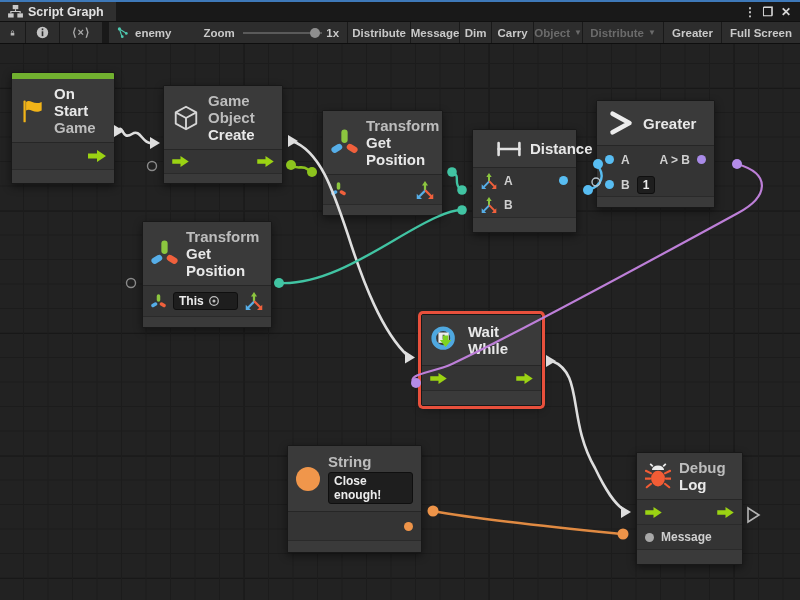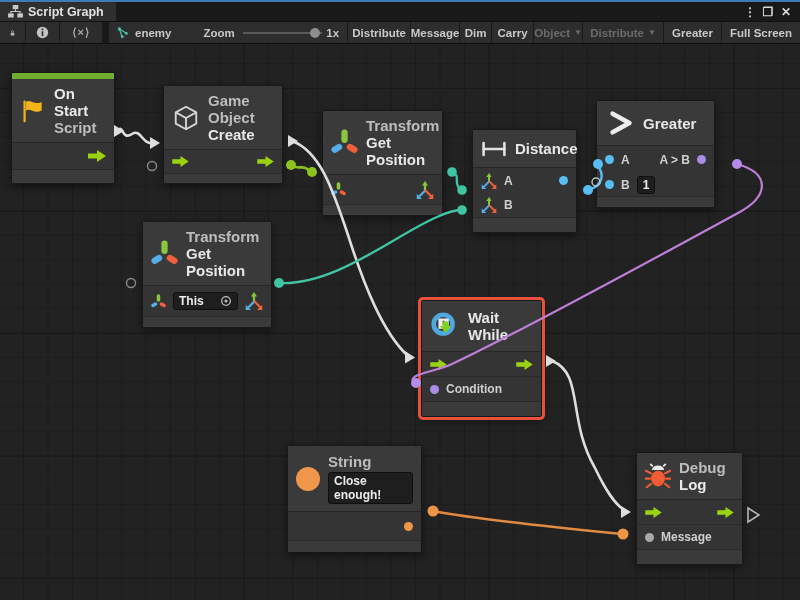--- a/index.html
+++ b/index.html
@@ -38,21 +38,21 @@
       linear-gradient(#141414 1px, transparent 1px),
       linear-gradient(90deg,#141414 1px, transparent 1px);
     background-size:24.5px 24.5px, 24.5px 24.5px, 122.5px 122.5px, 122.5px 122.5px;
     background-position:23px 19px, 23px 19px, 121px 44px, 121px 44px;
   }
   #wires { position:absolute; left:0; top:0; width:800px; height:556px; z-index:3; pointer-events:none; }
 
   
   .node { position:absolute; z-index:2; background:#343434; border:1px solid #181818;
     border-radius:2px; color:#E0E0E0; box-shadow:0 3px 8px rgba(0,0,0,.45); }
-  .node.highlight { box-shadow:0 0 0 3px #E8503C, 0 3px 8px rgba(0,0,0,.45); }
+  .node.highlight { box-shadow:0 0 0 3px #E8503C, 0 3px 8px rgba(0,0,0,.45);margin-top:14px; }
   .greenbar { height:6px; background:#71B02F; border-radius:1px 1px 0 0; }
   .nhead { background:#3A3A3A; display:flex; align-items:center; gap:8px; padding:6px 10px 6px 8px;
     border-bottom:1px solid #262626; }
   .ttl-main { font-size:15px; color:#E8E8E8; }
   .ttl-sub { font-size:15px; color:#BDBDBD; }
   .nrow { display:flex; align-items:center; gap:7px; padding:0 8px;
     border-bottom:1px solid #2a2a2a; background:#343434; }
   .nfoot { background:#3A3A3A; }
   .sp { flex:1; }
   .plabel { font-size:12px; color:#CFCFCF; }
@@ -228,21 +228,21 @@
     <div class="node" style="left:11px;top:28px;width:104px">
       <div class="greenbar"></div>
       <div class="nhead">
         <span class="ic">
             <svg width="26" height="26">
               <use href="#sym-flag"></use>
             </svg>
           </span>
         <div>
           <div class="ttl-main">On Start</div>
-          <div class="ttl-sub">Script</div>
+          <div class="ttl-sub">Game</div>
         </div>
       </div>
       <div class="nrow" style="height:27px">
         <span class="sp"></span>
         <span class="ic">
             <svg width="18" height="12">
               <use href="#sym-flow-arrow"></use>
             </svg>
           </span>
       </div>
@@ -316,37 +316,37 @@
           <div class="ttl-sub">Transform</div>
           <div class="ttl-main">Get Position</div>
         </div>
       </div>
       <div class="nrow" style="height:31px">
         <span class="ic">
             <svg width="15" height="15">
               <use href="#sym-transform"></use>
             </svg>
           </span>
-        <span class="vbox" style="width:72px;justify-content:space-between">
+        <span class="vbox" style="width:72px;justify-content:flex-start">
           <span>This</span>
           <svg width="12" height="12">
               <use href="#sym-target"></use>
             </svg>
         </span>
         <span class="ic">
             <svg width="18" height="18">
               <use href="#sym-vector3"></use>
             </svg>
           </span>
       </div>
       <div class="nfoot" style="height:10px"></div>
     </div>
 
     <div class="node" style="left:472px;top:85px;width:105px">
-      <div class="nhead" style="padding:10px 8px">
+      <div class="nhead" style="padding:10px 23px">
         <span class="ic">
             <svg width="26" height="16">
               <use href="#sym-distance"></use>
             </svg>
           </span>
         <div class="ttl-main">Distance</div>
       </div>
       <div class="nrow" style="height:25px;border-bottom:none">
         <span class="ic">
             <svg width="16" height="16">
@@ -406,24 +406,20 @@
             <svg width="17" height="11">
               <use href="#sym-flow-arrow"></use>
             </svg>
           </span>
         <span class="sp"></span>
         <span class="ic">
             <svg width="17" height="11">
               <use href="#sym-flow-arrow"></use>
             </svg>
           </span>
-      </div>
-      <div class="nrow" style="height:25px">
-        <span class="dot purple"></span>
-        <span class="plabel">Condition</span>
       </div>
       <div class="nfoot" style="height:14px"></div>
     </div>
 
     <div class="node" style="left:636px;top:408px;width:107px">
       <div class="nhead">
         <span class="ic">
             <svg width="26" height="26">
               <use href="#sym-bug"></use>
             </svg>

